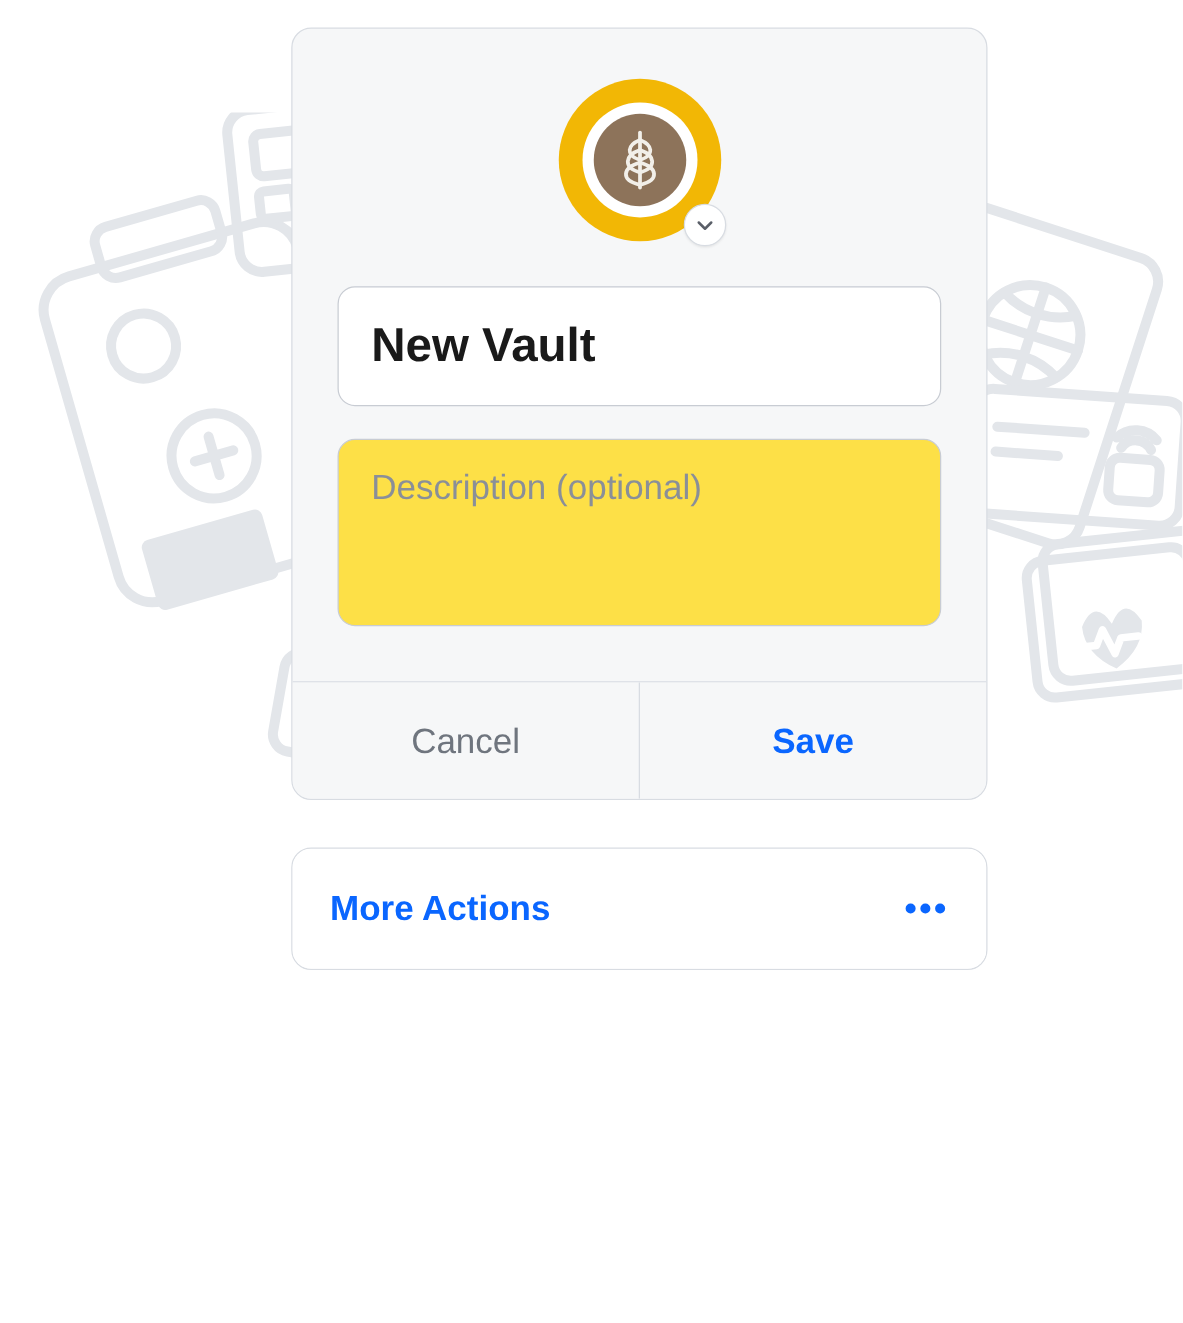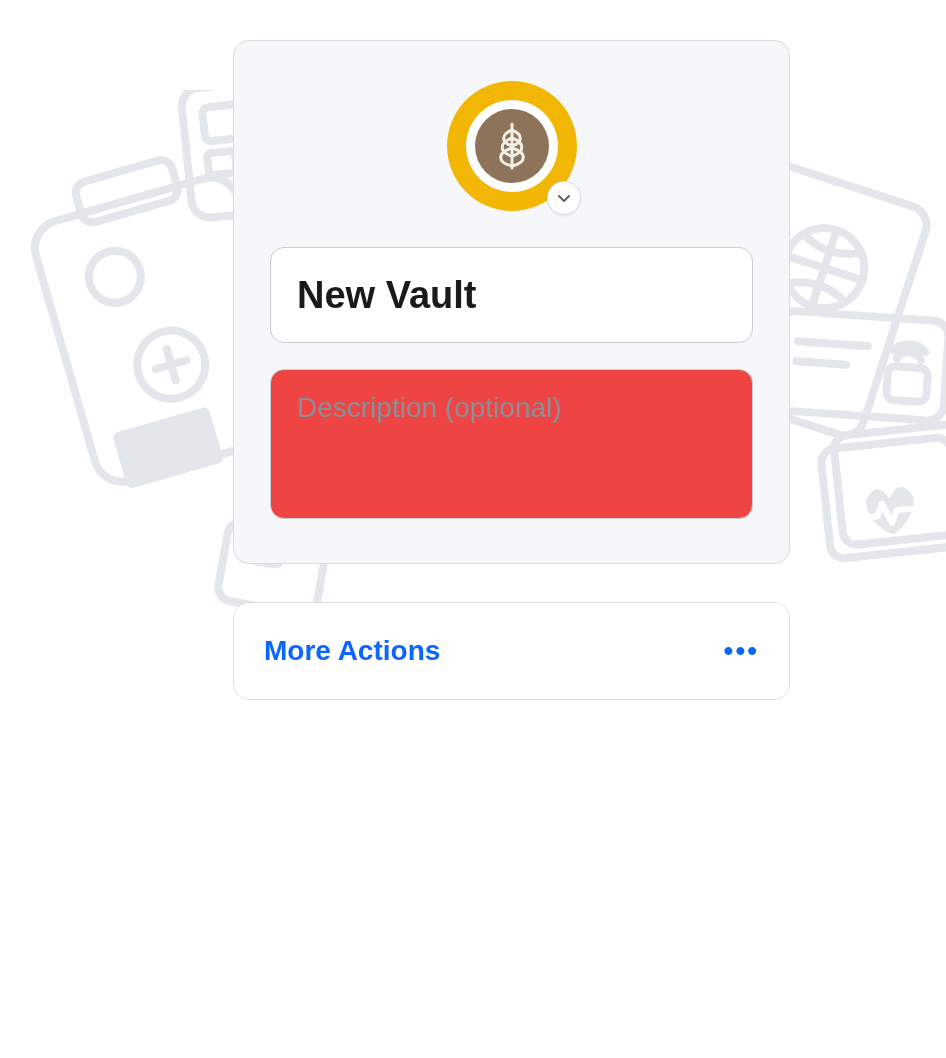--- a/index.html
+++ b/index.html
@@ -20,21 +20,21 @@
     width: 946px;
     height: 520px;
     pointer-events: none;
     z-index: 0;
   }
   .bg-decor svg { width: 100%; height: 100%; }
 
   .container {
     position: absolute;
     left: 233px;
-    top: 40px;
+    top: 22px;
     width: 557px;
     z-index: 1;
   }
 
   .card {
     background: #f6f7f8;
     border: 1px solid #d8dce2;
     border-radius: 16px;
     overflow: hidden;
   }
@@ -108,21 +108,21 @@
     outline: none;
     margin-bottom: 26px;
   }
   .name-input::placeholder { color: #9aa0a9; font-weight: 700; }
 
   .desc-input {
     width: 100%;
     height: 150px;
     border: 1px solid #c8ccd3;
     border-radius: 14px;
-    background: #ef4444;
+    background: #fde047;
     font-size: 28px;
     color: #1a1a1a;
     padding: 22px 26px;
     outline: none;
     resize: none;
     font-family: inherit;
   }
   .desc-input::placeholder { color: #8a8f98; }
 
   .card-actions {
@@ -244,20 +244,24 @@
             <path d="M3 6 L8 11 L13 6" fill="none" stroke="#5a5f68" stroke-width="2" stroke-linecap="round" stroke-linejoin="round"></path>
           </svg>
         </div>
       </div>
 
       <input class="name-input" type="text" value="New Vault" placeholder="Vault name" style="">
 
       <textarea class="desc-input" placeholder="Description (optional)" style=""></textarea>
 
     </div>
+    <div class="card-actions">
+      <button class="action-btn action-cancel">Cancel</button>
+      <button class="action-btn action-save">Save</button>
+    </div>
   </div>
 
 
   <div class="panel">
     <div class="panel-row">
       <span>More Actions</span>
       <span class="dots">•••</span>
     </div>
   </div>
 

